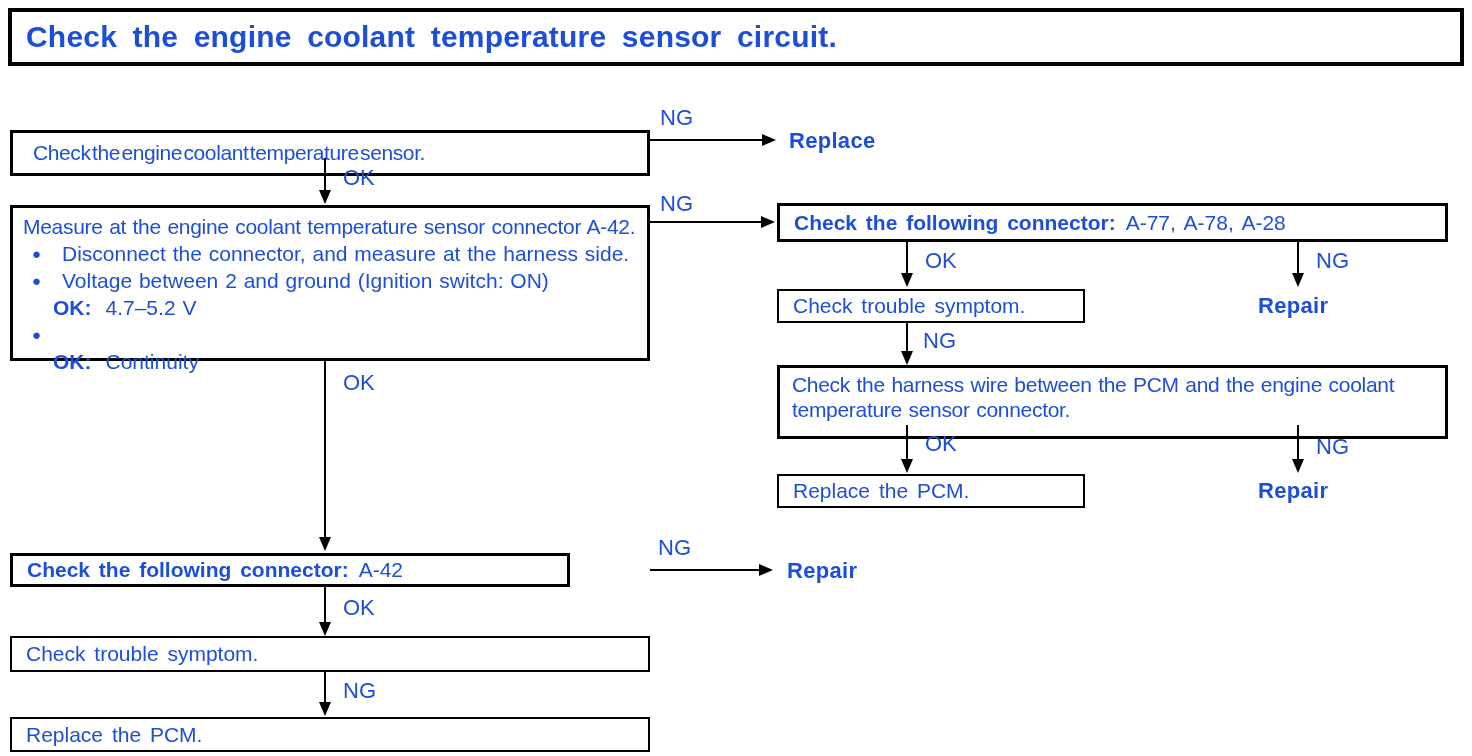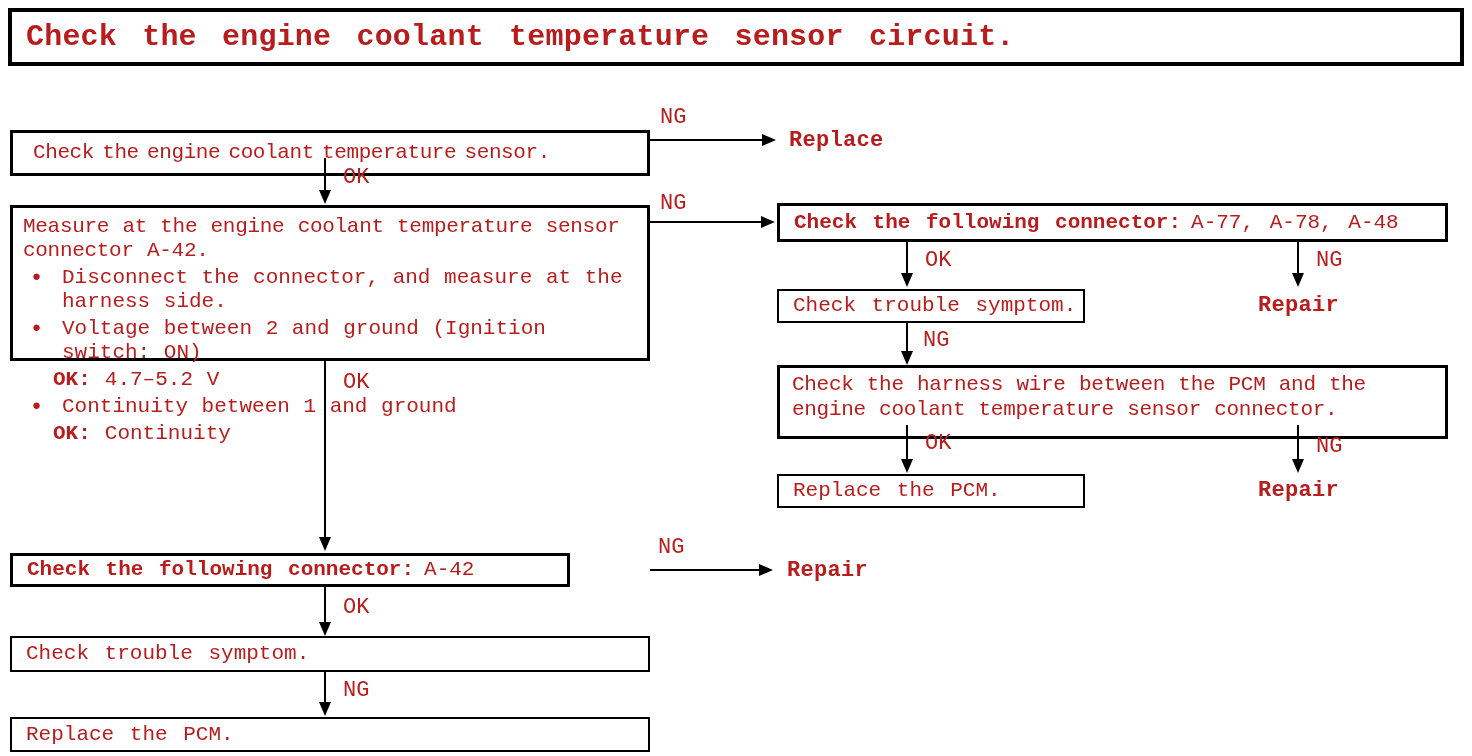--- a/index.html
+++ b/index.html
@@ -1,21 +1,21 @@
 <!DOCTYPE html>
 <html><head>
 <meta charset="utf-8">
 <style>
   html,body{margin:0;padding:0;background:#fff;}
   #canvas{
     position:relative;
     width:1472px;height:756px;
     background:#ffffff;
-    font-family:Liberation Mono, monospace;
-    color:#b91c1c;
+    font-family:Liberation Sans, sans-serif;
+    color:#1d4ed8;
   }
   .box{
     position:absolute;
     border:3px solid #000;
     background:#fff;
     box-sizing:border-box;
     font-size:21px;
     line-height:1.2;
     display:flex;
     align-items:center;
@@ -97,21 +97,20 @@
       <span class="m-bullet">●</span>
       <span class="m-text">Voltage between 2 and ground (Ignition switch: ON)</span>
     </div>
     <div class="m-row">
       <span class="m-indent"></span>
       <span class="m-text m-ok">OK:</span>
       <span class="m-text">4.7–5.2 V</span>
     </div>
     <div class="m-row">
       <span class="m-bullet">●</span>
-      <span class="m-text">Continuity between 1 and ground</span>
     </div>
     <div class="m-row">
       <span class="m-indent"></span>
       <span class="m-text m-ok">OK:</span>
       <span class="m-text">Continuity</span>
     </div>
   </div>
 
   <span class="edge-label" style="left:660px;top:191px;">NG</span>
   <div class="hline" style="left:650px;top:221px;width:113px;"></div>
@@ -142,21 +141,21 @@
   <div class="vline" style="left:324px;top:672px;height:32px;"></div>
   <div class="arrow-down" style="left:319px;top:702px;"></div>
   <span class="edge-label" style="left:343px;top:678px;">NG</span>
 
   <div class="box thin" style="left:10px;top:717px;width:640px;height:35px;">
     <span class="wide">Replace the PCM.</span>
   </div>
 
   <div class="box" style="left:777px;top:203px;width:671px;height:39px;">
     <span class="bold wide">Check the following connector:</span>
-    <span class="prefix-val wide">A-77, A-78, A-48</span>
+    <span class="prefix-val wide">A-77, A-78, A-28</span>
   </div>
 
   <div class="vline" style="left:906px;top:242px;height:33px;"></div>
   <div class="arrow-down" style="left:901px;top:273px;"></div>
   <span class="edge-label" style="left:925px;top:248px;">OK</span>
 
   <div class="vline" style="left:1297px;top:242px;height:33px;"></div>
   <div class="arrow-down" style="left:1292px;top:273px;"></div>
   <span class="edge-label" style="left:1316px;top:248px;">NG</span>
   <span class="terminal" style="left:1258px;top:293px;">Repair</span>

